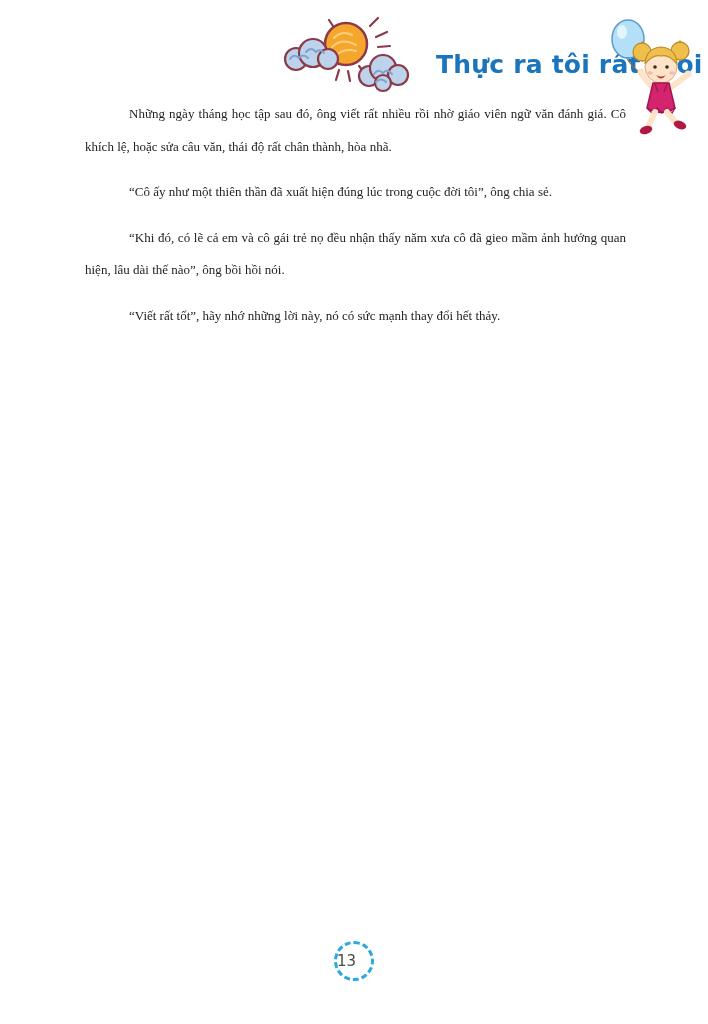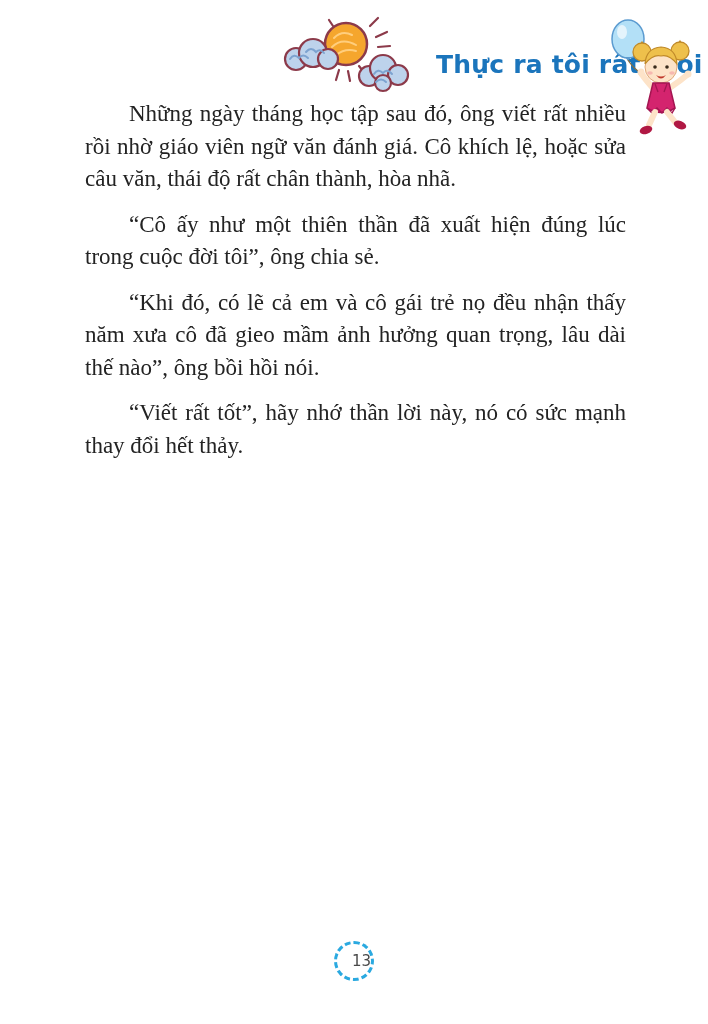--- a/index.html
+++ b/index.html
@@ -34,38 +34,38 @@
     width: 110px; height: 132px;
   }
   
   .text-block {
     position: absolute;
     left: 85px; top: 98px;
     width: 541px;
   }
   .text-block p {
     margin: 0 0 13px 0;
-    font-size: 23px;
+    font-size: 13px;
     line-height: 32.5px;
     color: #232323;
     text-align: justify;
     text-indent: 44px;
   }
   
   .page-badge {
     position: absolute;
     left: 50%; top: 941px;
     transform: translateX(-50%);
     width: 34px; height: 34px;
     border: 3px dashed #2aa9e0;
     border-radius: 50%;
     background: #ffffff;
     display: flex;
     align-items: center;
-    justify-content: flex-end;
+    justify-content: flex-start;
   }
   .page-badge span {
     font-family: "DejaVu Sans", sans-serif;
     font-size: 15px;
     color: #4a4a4a;
   }
 </style>
 </head>
 <body>
 
@@ -140,21 +140,21 @@
     <ellipse cx="50" cy="118" rx="6.5" ry="4" fill="#b01843" transform="rotate(-18 50 118)"></ellipse>
     <ellipse cx="84" cy="113" rx="6.5" ry="4" fill="#b01843" transform="rotate(20 84 113)"></ellipse>
 
     <circle cx="45" cy="60" r="3.5" fill="#fde3c8"></circle>
     <circle cx="92" cy="62" r="3.5" fill="#fde3c8"></circle>
   </svg>
 
   <main class="text-block">
     <p>Những ngày tháng học tập sau đó, ông viết rất nhiều rồi nhờ giáo viên ngữ văn đánh giá. Cô khích lệ, hoặc sửa câu văn, thái độ rất chân thành, hòa nhã.</p>
     <p>“Cô ấy như một thiên thần đã xuất hiện đúng lúc trong cuộc đời tôi”, ông chia sẻ.</p>
-    <p>“Khi đó, có lẽ cả em và cô gái trẻ nọ đều nhận thấy năm xưa cô đã gieo mầm ảnh hưởng quan trọng, lâu dài thế nào”, ông bồi hồi nói.</p>
-    <p>“Viết rất tốt”, hãy nhớ thần lời này, nó có sức mạnh thay đổi hết thảy.</p>
+    <p>“Khi đó, có lẽ cả em và cô gái trẻ nọ đều nhận thấy năm xưa cô đã gieo mầm ảnh hưởng quan hiện, lâu dài thế nào”, ông bồi hồi nói.</p>
+    <p>“Viết rất tốt”, hãy nhớ những lời này, nó có sức mạnh thay đổi hết thảy.</p>
   </main>
 
   <div class="page-badge">
     <span>13</span>
   </div>
 
 </div>
 
 </body></html>

